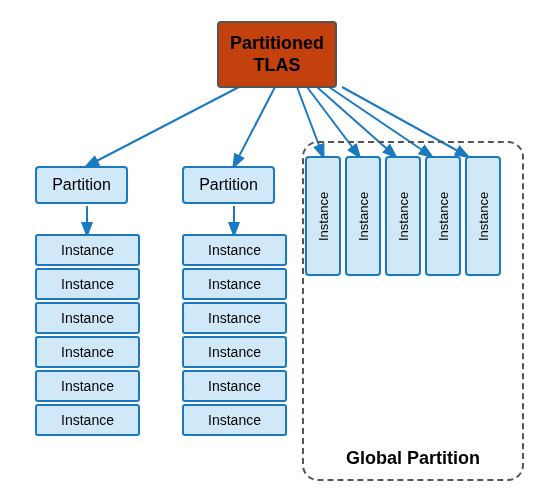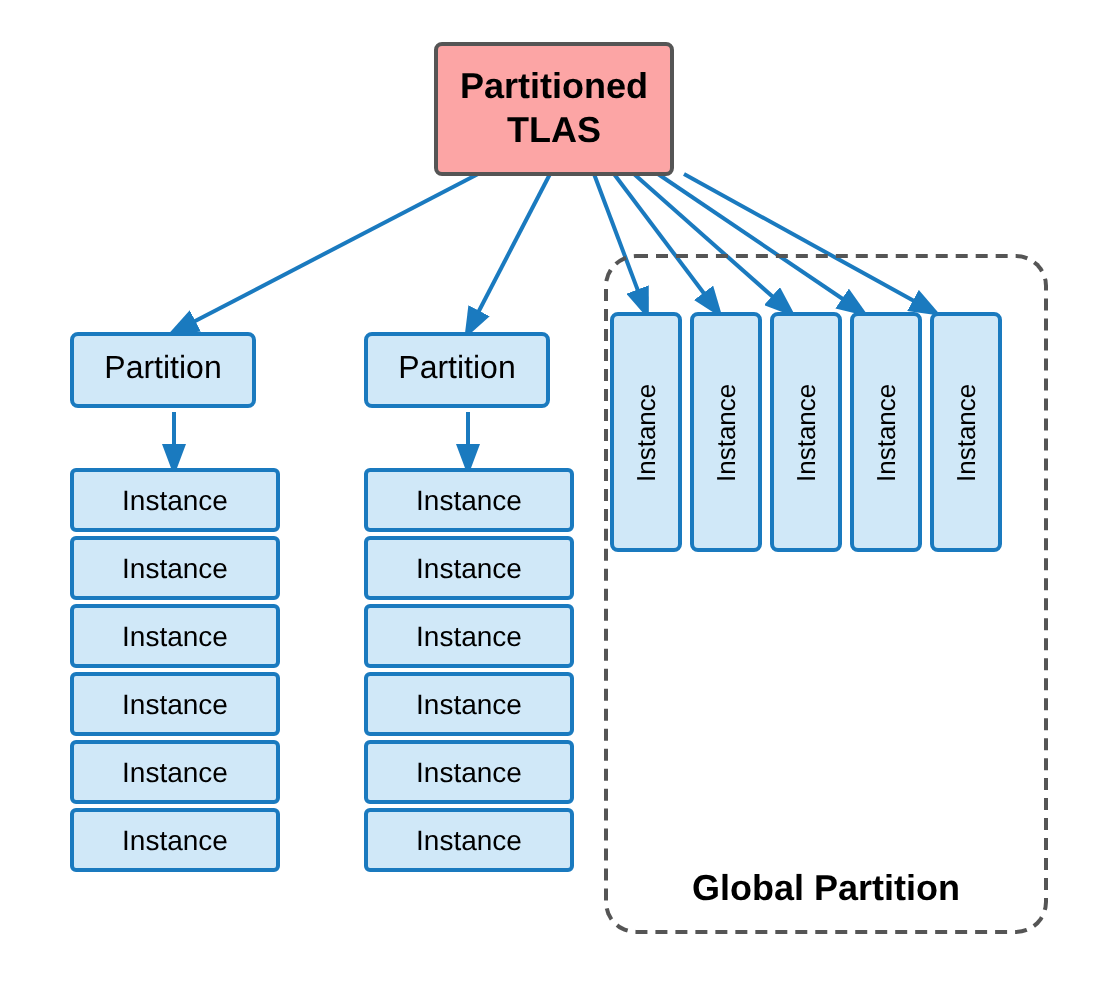--- a/index.html
+++ b/index.html
@@ -20,21 +20,21 @@
       height: 480px;
     }
 
     
     .root-node {
       position: absolute;
       top: 10px;
       left: 50%;
       transform: translateX(-50%);
       width: 120px;
-      background: #fca5a5;
+      background: #c2410c;
       border: 2px solid #555;
       border-radius: 4px;
       text-align: center;
       padding: 10px 8px;
       font-size: 18px;
       font-weight: bold;
       line-height: 1.2;
       z-index: 10;
     }
 
@@ -77,21 +77,21 @@
     .col-left { top: 223px; left: 18px; }
     .col-mid  { top: 223px; left: 165px; }
 
     .instance-box + .instance-box {
       margin-top: 2px;
     }
 
     
     .global-partition {
       position: absolute;
-      top: 116px;
+      top: 130px;
       left: 285px;
       width: 222px;
       height: 340px;
       border: 2px dashed #555;
       border-radius: 16px;
       z-index: 5;
     }
 
     .global-partition-label {
       position: absolute;

